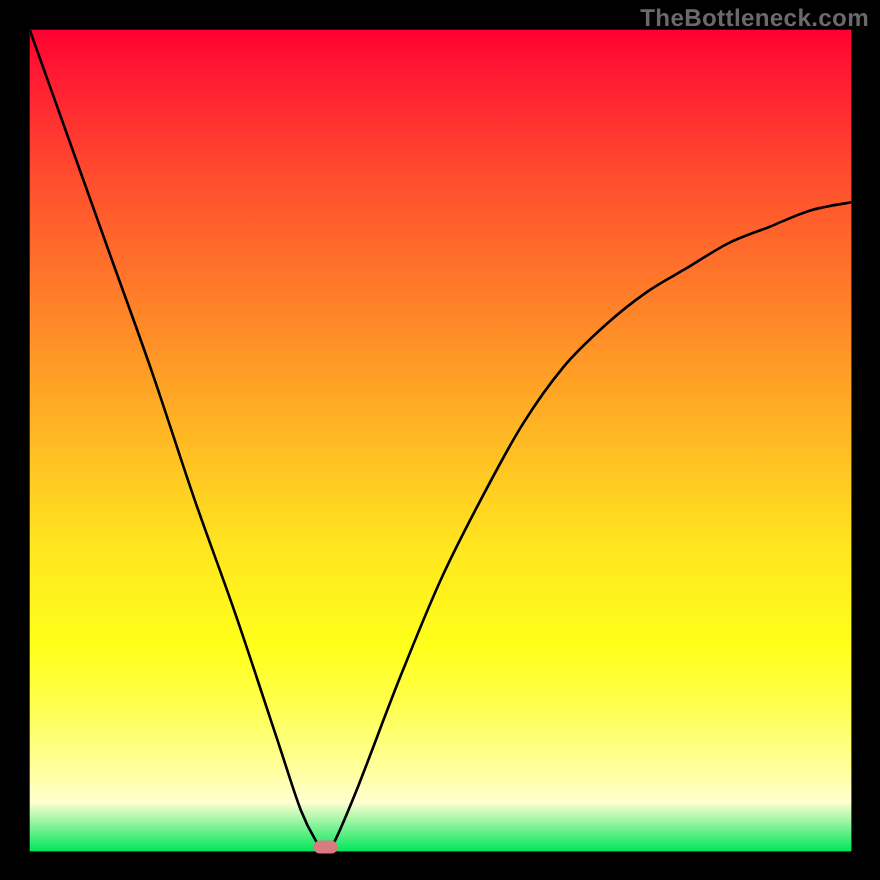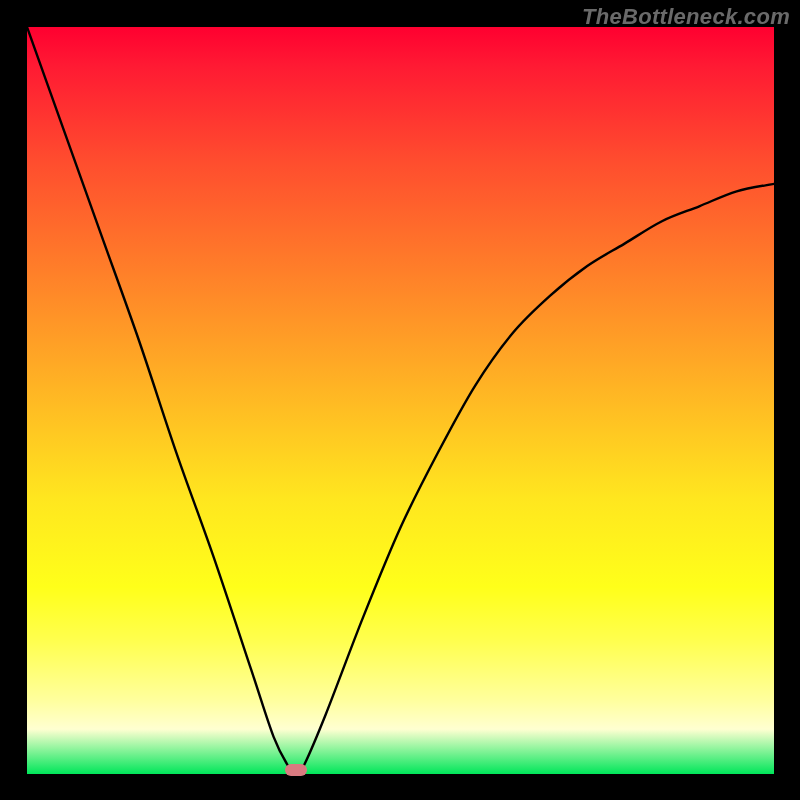--- a/index.html
+++ b/index.html
@@ -32,21 +32,20 @@
   .watermark {
     position: absolute;
     top: 4px;
     right: 10px;
     font-family: Arial, Helvetica, sans-serif;
     font-size: 22px;
     font-weight: bold;
     color: #6a6a6a;
     letter-spacing: 0.3px;
     z-index: 5;
-    font-style: italic;
   }
   svg.curve {
     position: absolute;
     left: 0; top: 0;
     width: 100%; height: 100%;
     z-index: 3;
   }
   .marker {
     position: absolute;
     width: 22px;

